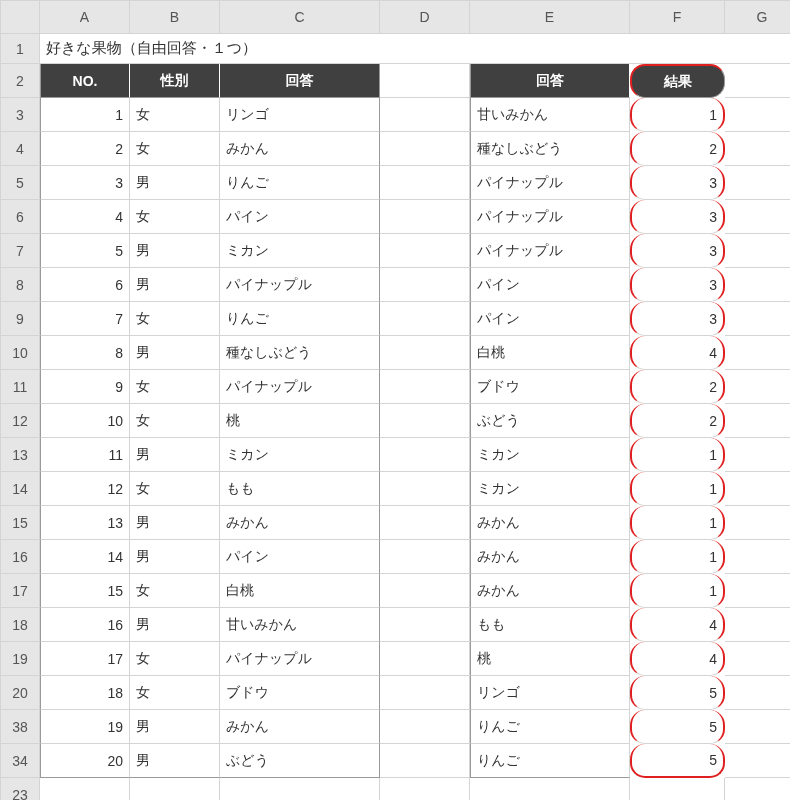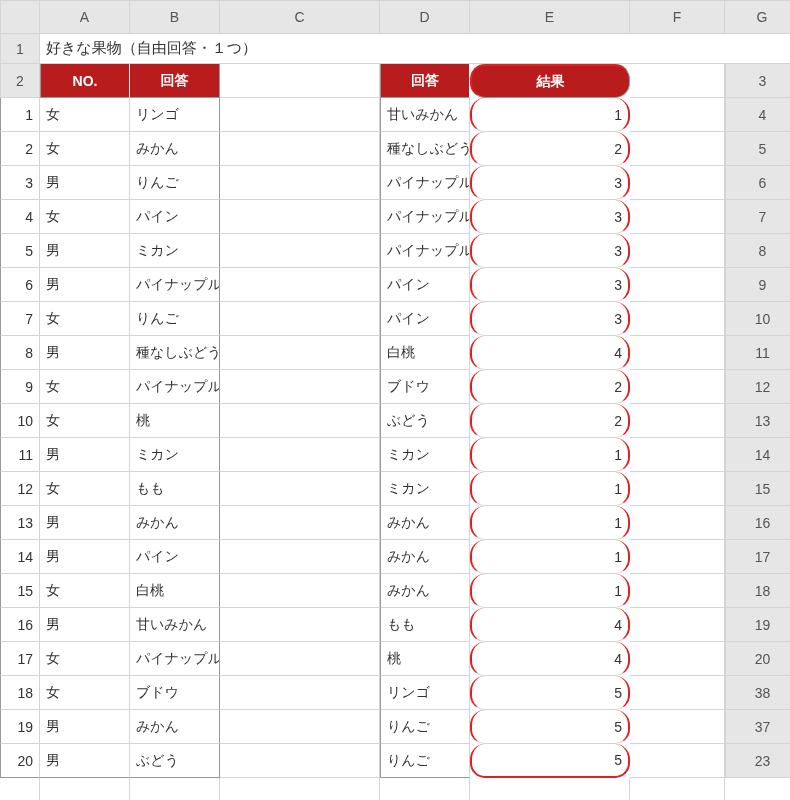--- a/index.html
+++ b/index.html
@@ -36,21 +36,21 @@
       border-top: 1px solid #d4d4d4;
     }
     .row-header {
       background: #e6e6e6;
       justify-content: center;
       color: #555;
       border-left: 1px solid #d4d4d4;
     }
     .cell { background: #ffffff; }
     .cell.hdr {
-      background: #b91c1c;
+      background: #404040;
       color: #ffffff;
       font-weight: bold;
       justify-content: center;
       border-right: 1px solid #fff;
       border-bottom: 1px solid #999;
     }
     .cell.hdr.edge-r { border-right: 1px solid #999; }
     .cell.num { justify-content: flex-end; }
     .cell.txt { justify-content: flex-start; }
     .cell.hl-top { border-top: 2px solid #e02020; }
@@ -72,20 +72,21 @@
     <div class="col-header">B</div>
     <div class="col-header">C</div>
     <div class="col-header">D</div>
     <div class="col-header">E</div>
     <div class="col-header">F</div>
     <div class="col-header">G</div>
     <div class="row-header r1">1</div>
     <div class="cell title r1" style="grid-column: span 7;">好きな果物（自由回答・１つ）</div>
     <div class="row-header">2</div>
     <div class="cell hdr bd-l">NO.</div>
+    <div class="cell hdr">性別</div>
     <div class="cell hdr edge-r">回答</div>
     <div class="cell"></div>
     <div class="cell hdr bd-l">回答</div>
     <div class="cell hdr edge-r hl-top hl-left hl-right">結果</div>
     <div class="cell"></div>
     <div class="row-header">3</div>
     <div class="cell num bd-l">1</div>
     <div class="cell txt">女</div>
     <div class="cell txt bd-r">リンゴ</div>
     <div class="cell"></div>
@@ -229,21 +230,21 @@
     <div class="cell num hl-left hl-right">5</div>
     <div class="cell"></div>
     <div class="row-header">38</div>
     <div class="cell num bd-l">19</div>
     <div class="cell txt">男</div>
     <div class="cell txt bd-r">みかん</div>
     <div class="cell"></div>
     <div class="cell txt bd-l">りんご</div>
     <div class="cell num hl-left hl-right">5</div>
     <div class="cell"></div>
-    <div class="row-header">37</div>
+    <div class="row-header">34</div>
     <div class="cell num bd-l bd-b">20</div>
     <div class="cell txt bd-b">男</div>
     <div class="cell txt bd-r bd-b">ぶどう</div>
     <div class="cell"></div>
     <div class="cell txt bd-l bd-b">りんご</div>
     <div class="cell num hl-left hl-right hl-bottom">5</div>
     <div class="cell"></div>
     <div class="row-header">23</div>
     <div class="cell"></div>
     <div class="cell"></div>

